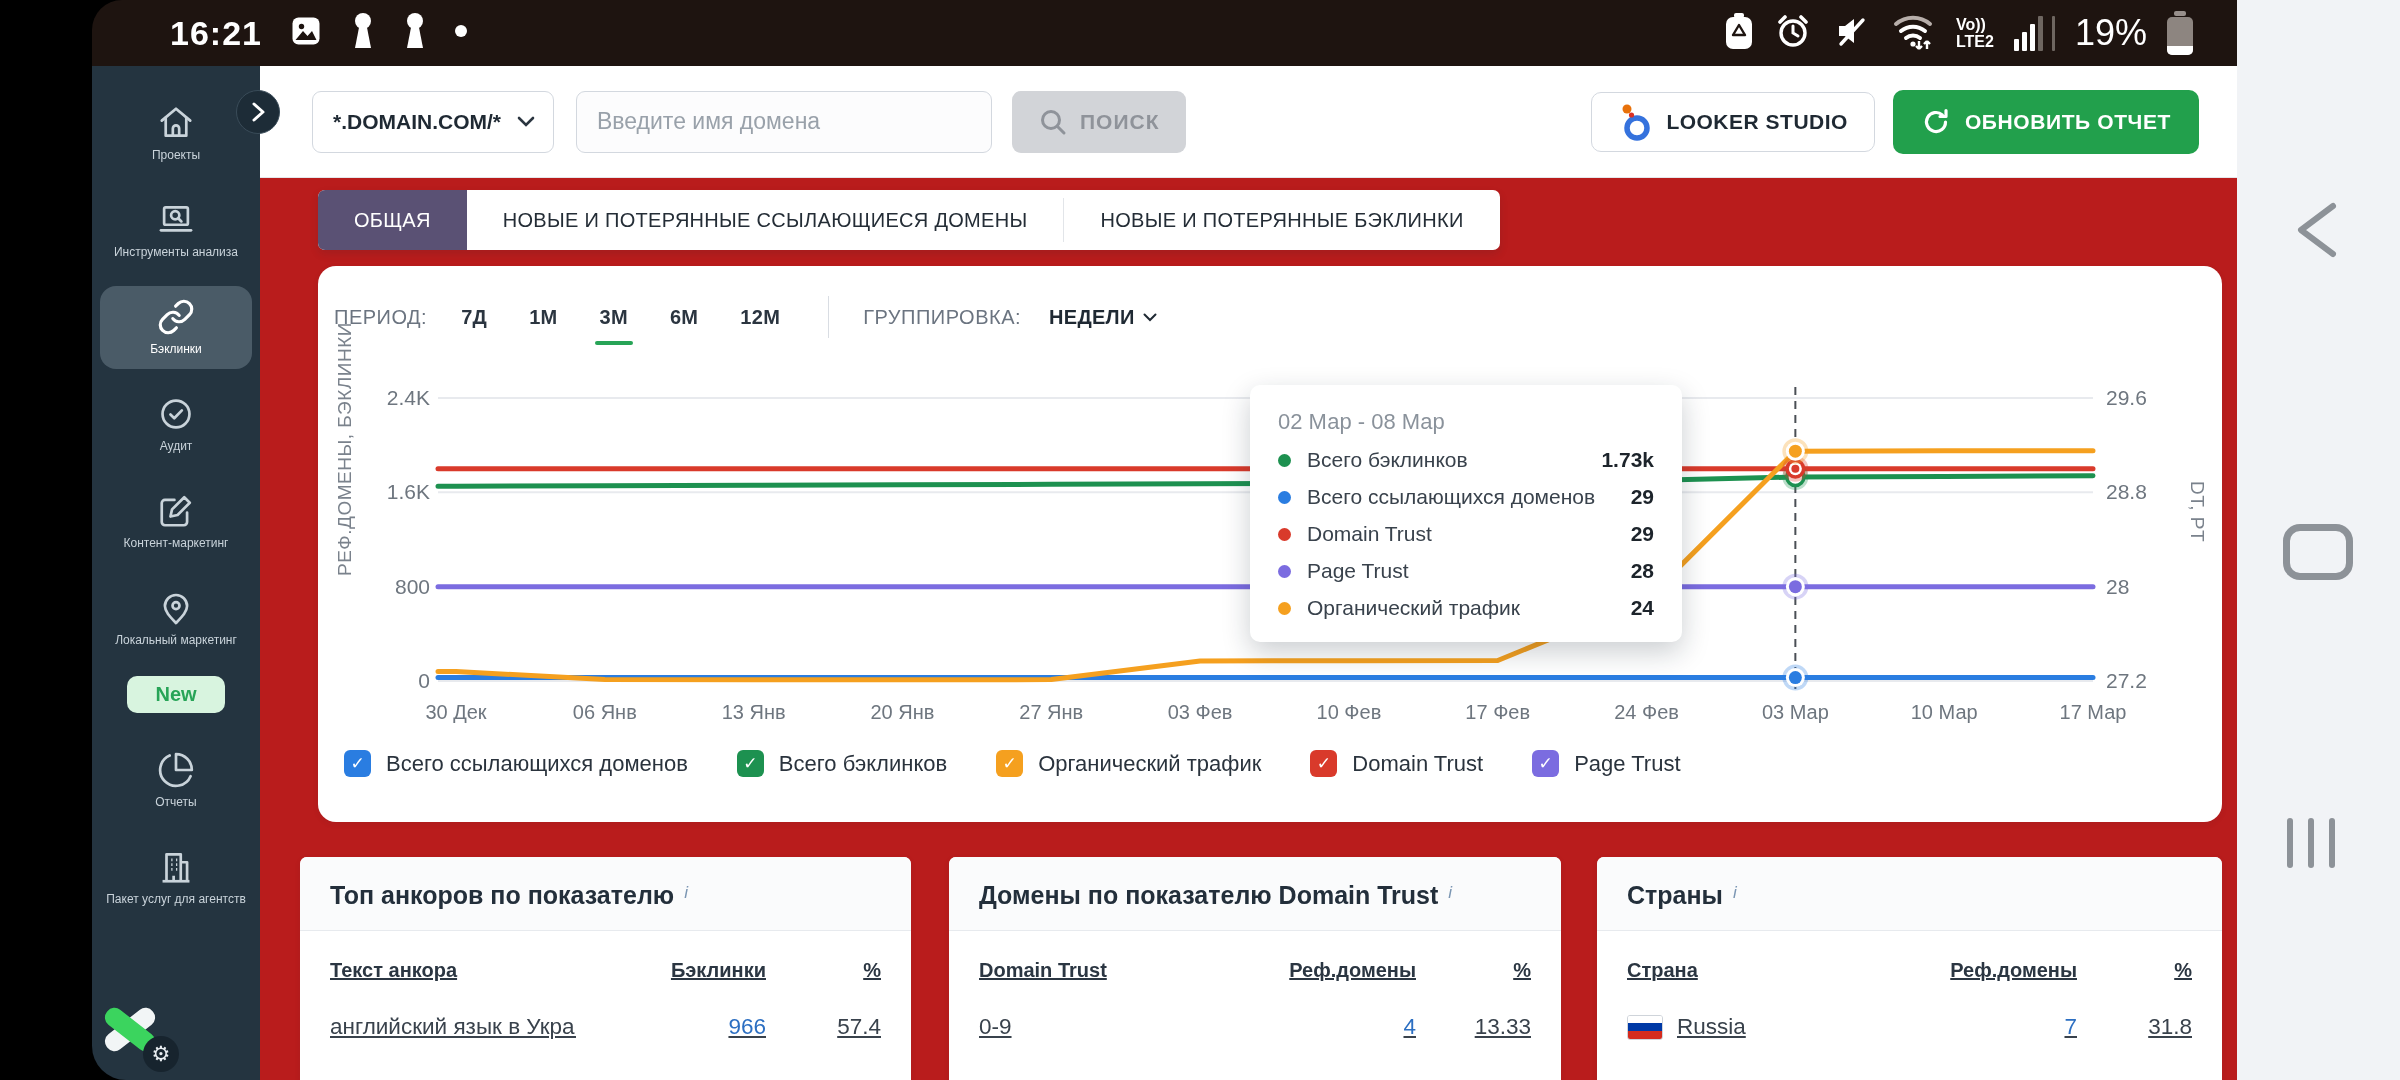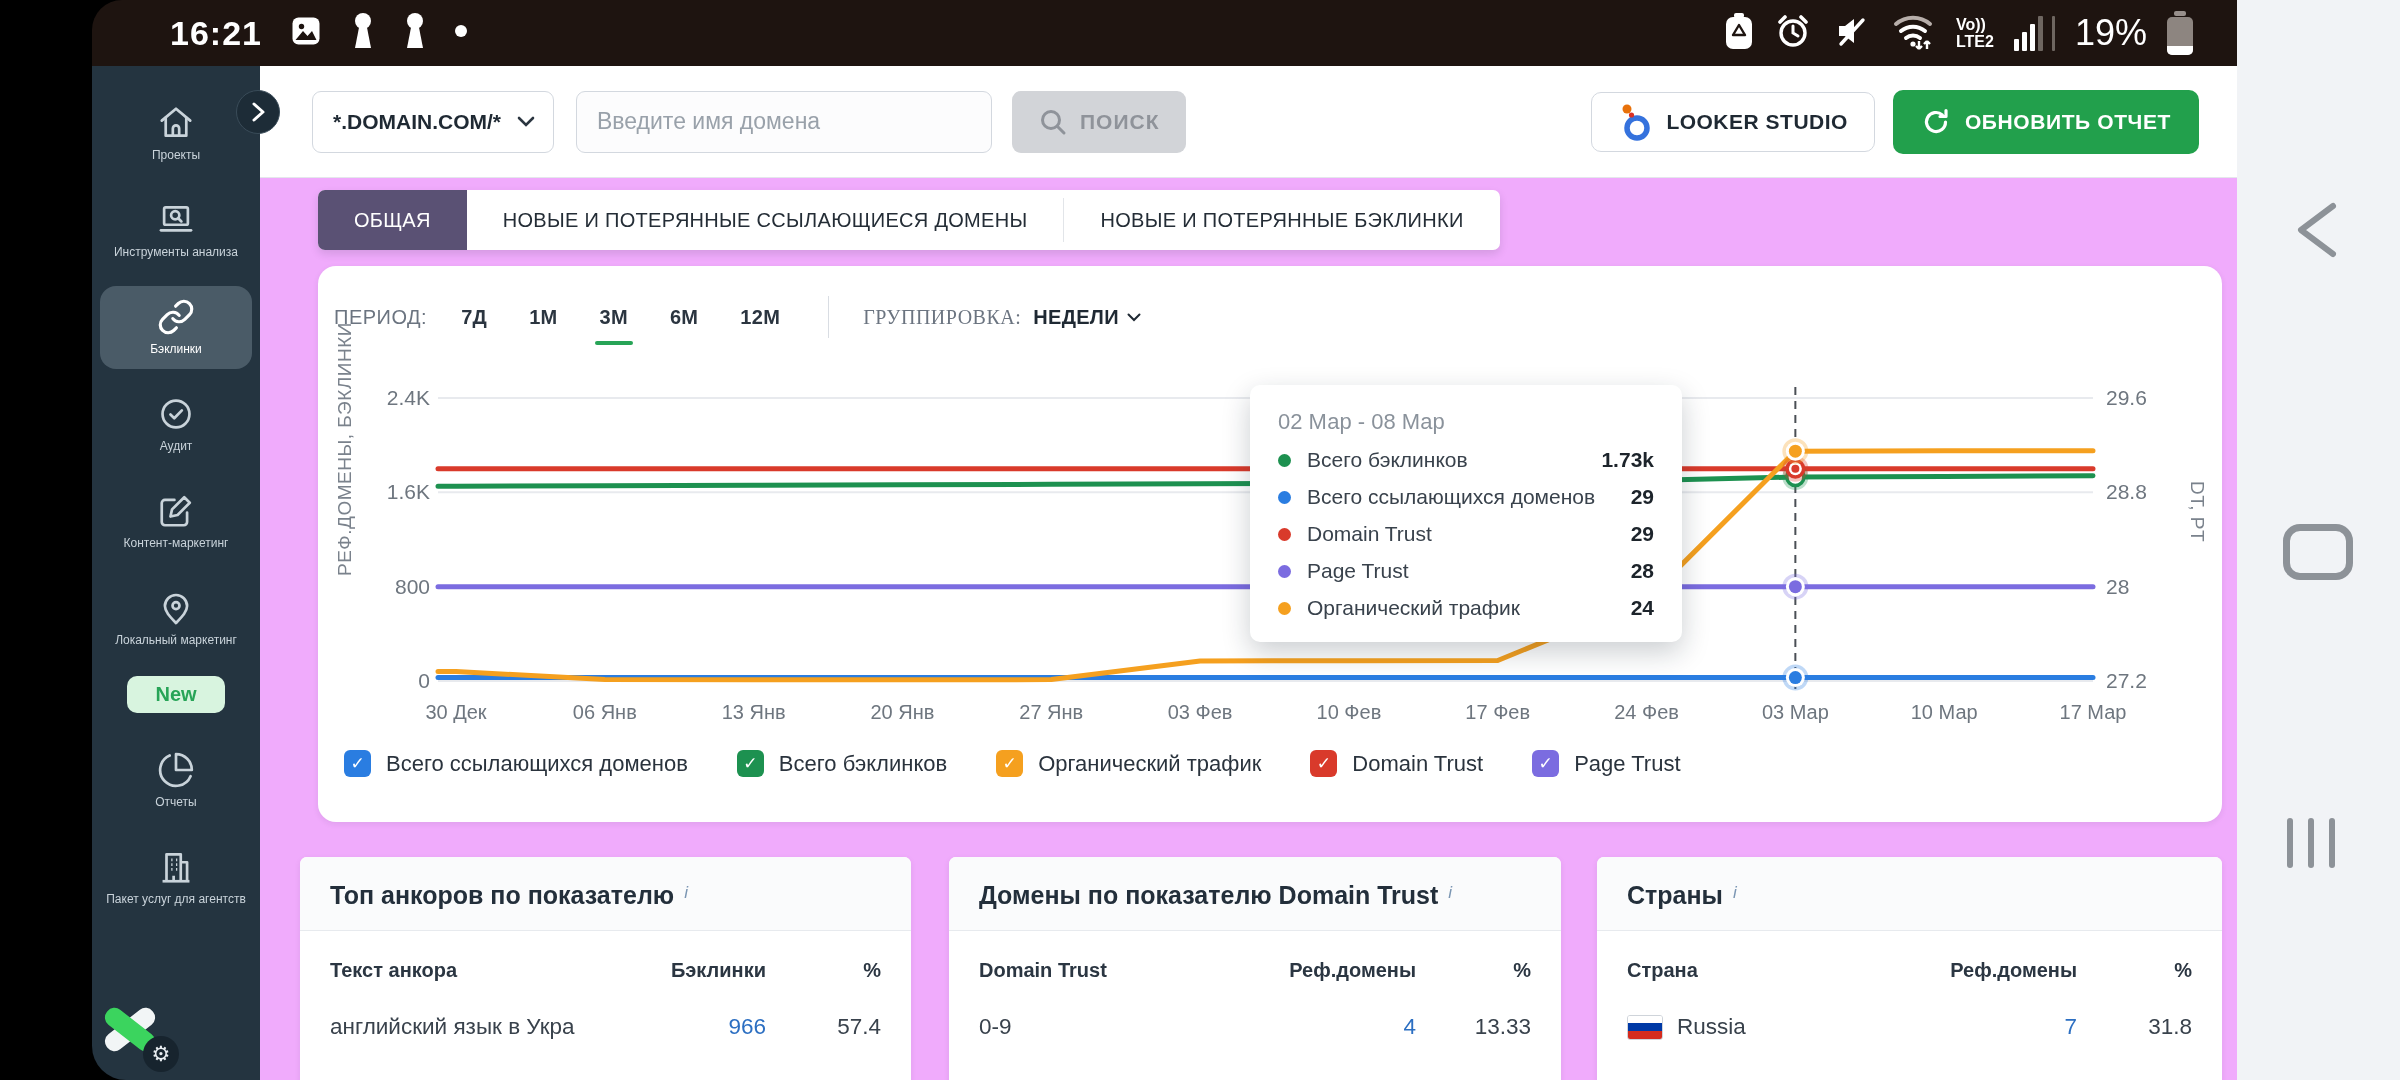--- a/index.html
+++ b/index.html
@@ -1,17 +1,17 @@
 <!DOCTYPE html>
 <html><head>
 <meta charset="utf-8">
 <style>
   * { margin:0; padding:0; box-sizing:border-box; }
   body { background:#000; font-family:"Liberation Sans","DejaVu Sans",sans-serif; }
-  .screen { position:relative; width:2400px; height:1080px; background:#f0abfc; overflow:hidden; }
+  .screen { position:relative; width:2400px; height:1080px; background:#b91c1c; overflow:hidden; }
 
   
   .notch { position:absolute; left:0; top:0; width:130px; height:1080px; background:#000; z-index:0; }
 
   
   .statusbar { position:absolute; left:92px; top:0; width:2145px; height:66px; background:#1e1410;
     border-top-left-radius:30px; display:flex; align-items:center; color:#fff; z-index:3; }
   .sb-left { display:flex; align-items:center; gap:26px; padding-left:78px; }
   .sb-time { font-size:34px; font-weight:600; letter-spacing:1px; }
   .sb-right { margin-left:auto; display:flex; align-items:center; gap:20px; padding-right:44px; }
@@ -72,21 +72,21 @@
 
   
   .panel { position:absolute; left:318px; top:266px; width:1904px; height:556px; background:#fff; border-radius:18px;
     box-shadow:0 2px 6px rgba(25,35,45,.08); }
   .period-row { position:absolute; left:16px; top:30px; display:flex; align-items:center; }
   .period-label { font-size:20px; color:#6b7480; letter-spacing:.5px; margin-right:34px; }
   .p-opt { position:relative; font-size:20px; font-weight:600; color:#2b3540; margin-right:42px; cursor:pointer; letter-spacing:.3px;}
   .p-opt.active::after { content:""; position:absolute; left:50%; transform:translateX(-50%); bottom:-16px;
     width:38px; height:4px; border-radius:2px; background:#27a457; }
   .p-div { width:1px; height:42px; background:#d9dde3; margin:0 34px 0 6px; }
-  .grouping-label { font-size:20px; color:#6b7480; letter-spacing:.5px; margin-right:12px;font-family:Liberation Serif, serif; }
+  .grouping-label { font-size:20px; color:#6b7480; letter-spacing:.5px; margin-right:28px; }
   .grouping-value { font-size:20px; font-weight:700; color:#1f2933; letter-spacing:.3px; cursor:pointer; display:flex; align-items:center; gap:8px;}
   .axis-title { position:absolute; font-size:19px; color:#7a828c; letter-spacing:.5px; white-space:nowrap; }
   .axis-title.left { left:16px; top:310px; transform:rotate(-90deg); transform-origin:left top; }
   .axis-title.right { right:14px; top:215px; writing-mode:vertical-rl; }
   .chart-svg { position:absolute; left:20px; top:109px; }
 
   
   .tooltip { position:absolute; left:900px; top:119px; width:432px; background:#fff; border-radius:10px;
     box-shadow:0 10px 28px rgba(20,30,45,.22); padding:24px 28px 22px; z-index:5;margin-left:32px; }
   .tt-title { font-size:22px; color:#8a929b; margin-bottom:6px; }
@@ -102,21 +102,21 @@
     color:#fff; font-size:17px; font-weight:700; }
   .lg-label { font-size:22px; color:#2a333d; }
 
   
   .card { position:absolute; top:857px; background:#fff; border-radius:7px; box-shadow:0 2px 6px rgba(25,35,45,.08);
     height:240px; overflow:hidden; }
   .card-head { background:#fafbfc; border-bottom:1px solid #e7eaee; padding:24px 30px 20px; }
   .card-title { font-size:25px; font-weight:700; color:#232f3b; display:inline; }
   .card-info { font-size:17px; font-style:italic; color:#7b96b3; vertical-align:super; margin-left:10px; cursor:pointer;}
   .card-table { padding:6px 30px 0; }
-  .ct-row { display:flex; align-items:center; }
+  .ct-row { display:flex; align-items:center;text-decoration:underline; }
   .ct-row.head { margin-top:22px; font-size:20px; font-weight:700; color:#2b3642; }
   .ct-row.data { margin-top:32px; font-size:22.5px; color:#39424c; }
   .ct-c1 { flex:1; display:flex; align-items:center; gap:14px; min-width:0; white-space:nowrap; overflow:hidden;}
   .ct-c2 { width:190px; text-align:right; }
   .ct-c3 { width:115px; text-align:right; }
   .ct-link { color:#2c6fc2; cursor:pointer; }
   .flag-ru { width:36px; height:25px; border:1px solid #cfd4da; border-radius:3px; overflow:hidden; flex:none; display:block;}
   .flag-ru i { display:block; height:33.4%; }
 
   

